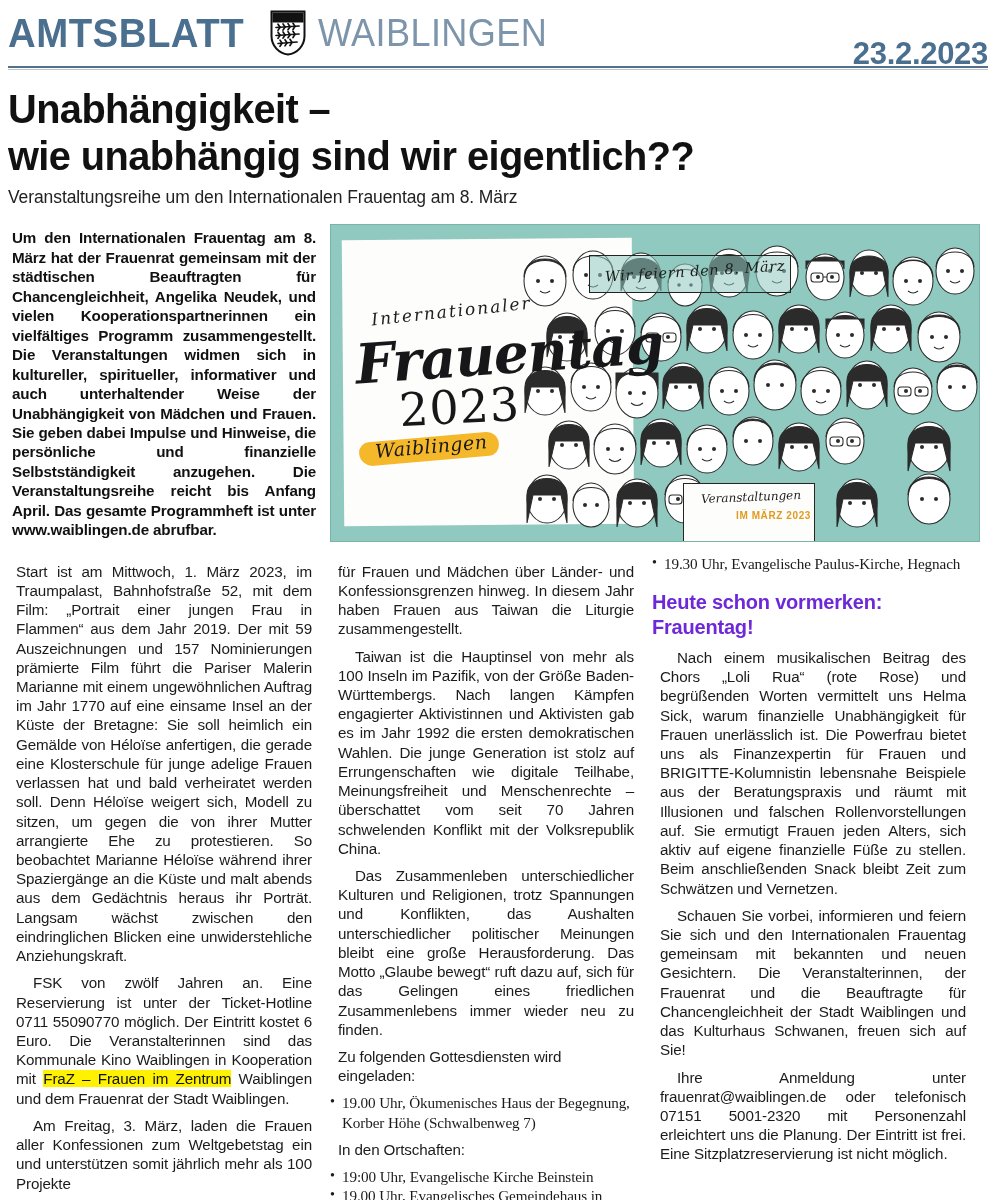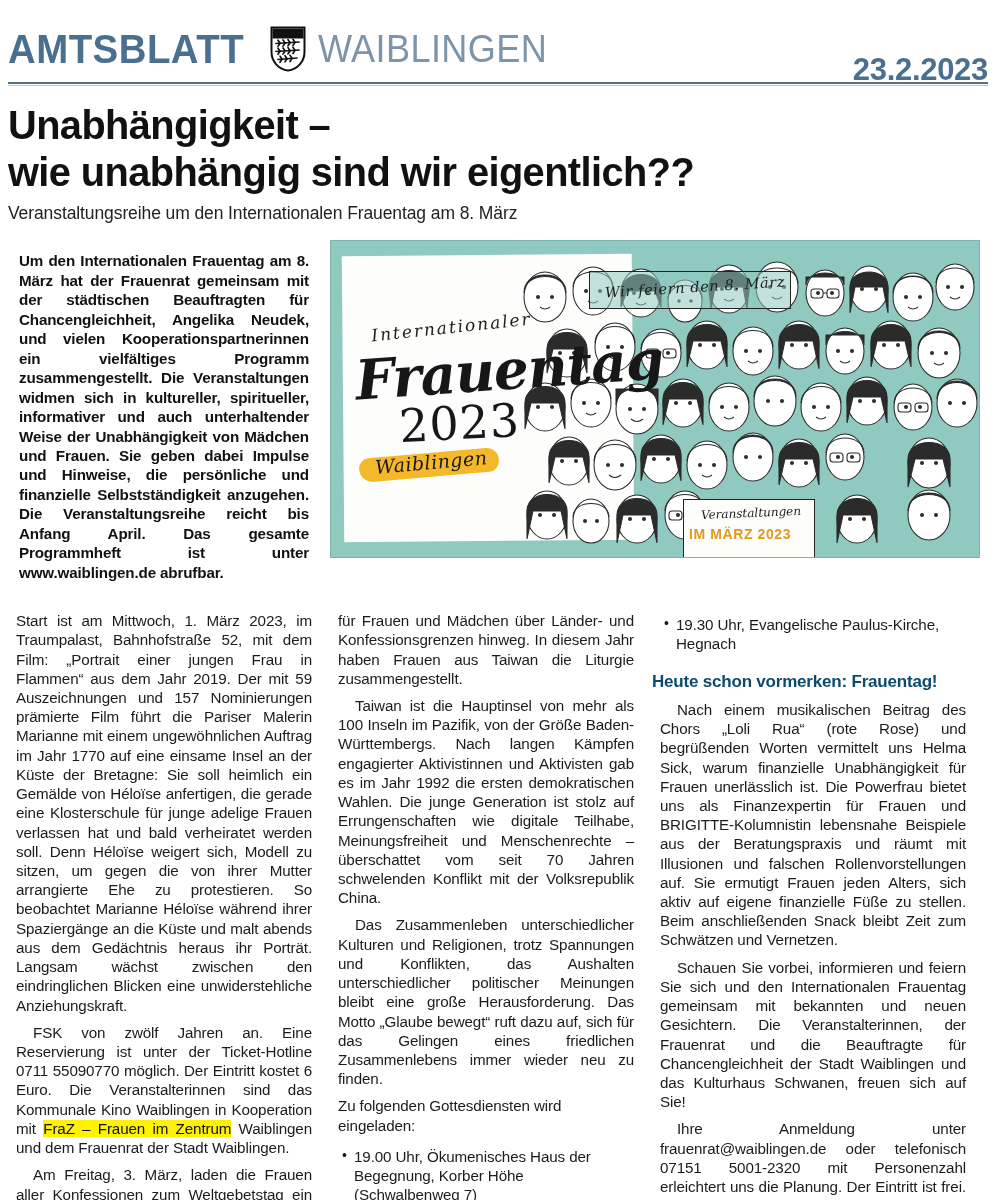--- a/index.html
+++ b/index.html
@@ -4,21 +4,21 @@
 <title>Amtsblatt Waiblingen</title>
 <style>
   html,body{margin:0;padding:0;background:#ffffff;}
   body{
     width:996px;height:1200px;
     font-family:"Liberation Sans", sans-serif;
     color:#1a1a1a;
     -webkit-font-smoothing:antialiased;
     overflow:hidden;
   }
-  .page{position:relative;width:996px;height:1200px;box-sizing:border-box;padding:16px 8px;}
+  .page{position:relative;width:996px;height:1200px;box-sizing:border-box;padding:0 8px;}
 
   
   .masthead{display:flex;align-items:center;height:58px;padding-top:4px;}
   .mh-amtsblatt{
     font-size:40px;font-weight:700;letter-spacing:.5px;
     color:#4a6f8f;line-height:1;
     font-family:"Liberation Sans", sans-serif;
     transform:scaleX(.96);transform-origin:left center;
   }
   .mh-crest{width:36px;height:46px;margin:0 12px 0 16px;flex:0 0 auto;display:block;}
@@ -42,21 +42,21 @@
   }
   .subhead{
     font-size:17.5px;font-weight:400;color:#222;
     margin:8px 0 0 0;letter-spacing:-.1px;
   }
 
   
   .toparea{display:flex;margin-top:16px;}
   .lead-col{width:322px;flex:0 0 322px;padding-right:10px;box-sizing:border-box;}
   .lead-col p{
-    margin:11px;font-size:15.2px;font-weight:700;line-height:1.28;
+    margin:4px;font-size:15.2px;font-weight:700;line-height:1.28;
     text-align:justify;hyphens:auto;letter-spacing:-.15px;color:#111;
   }
   .poster-wrap{flex:1 1 auto;margin-left:0;}
 
   
   .poster{
     position:relative;width:650px;height:318px;
     background:#8fc9bf;border:1px solid #7ab3a8;box-sizing:border-box;
     overflow:hidden;
   }
@@ -102,40 +102,40 @@
   .p-card{
     position:absolute;left:352px;top:258px;width:130px;height:60px;
     background:#fdfdfb;border:1.4px solid #26261f;
   }
   .p-card-l1{
     position:absolute;left:360px;top:265px;width:120px;text-align:center;
     font-size:12px;font-family:"DejaVu Serif", serif;font-style:italic;
     color:#1d1d1b;transform:rotate(-2.5deg);
   }
   .p-card-l2{
-    position:absolute;left:358px;top:285px;width:122px;text-align:left;
-    font-size:14px;font-weight:700;color:#e09b1e;letter-spacing:.6px;
+    position:absolute;left:358px;top:285px;width:122px;text-align:right;
+    font-size:10px;font-weight:700;color:#e09b1e;letter-spacing:.6px;
   }
   .faces{position:absolute;left:184px;top:16px;width:466px;height:302px;}
 
   
   .cols{display:flex;margin-top:10px;}
   .col{width:322px;flex:0 0 322px;box-sizing:border-box;padding-right:10px;}
   .col:last-child{padding-right:0;}
   .col p{
     margin:8px;font-size:15.2px;line-height:1.265;
     text-align:justify;hyphens:auto;letter-spacing:-.12px;color:#1b1b1b;
   }
   .col p.ind{text-indent:17px;}
   .col p.noj{text-align:left;}
   .col h3{
-    margin:17px 0 0 0;font-size:17px;font-weight:700;
-    line-height:1.25;color:#0c4a6e;letter-spacing:-.2px;
-  }
-  .bullets{margin:12px;padding:0;list-style:none;}
+    margin:17px 0 0 0;font-size:20px;font-weight:700;
+    line-height:1.25;color:#6d28d9;letter-spacing:-.2px;
+  }
+  .bullets{margin:0;padding:0;list-style:none;font-family:Liberation Serif, serif;}
   .bullets li{
     font-size:15.2px;line-height:1.265;color:#1b1b1b;
     padding-left:12px;position:relative;letter-spacing:-.12px;
   }
   .bullets li:before{
     content:"\2022";position:absolute;left:0;top:0;font-size:14px;
   }
   mark.hl{background:#fff200;color:#111;padding:0;}
 </style>
 </head>

